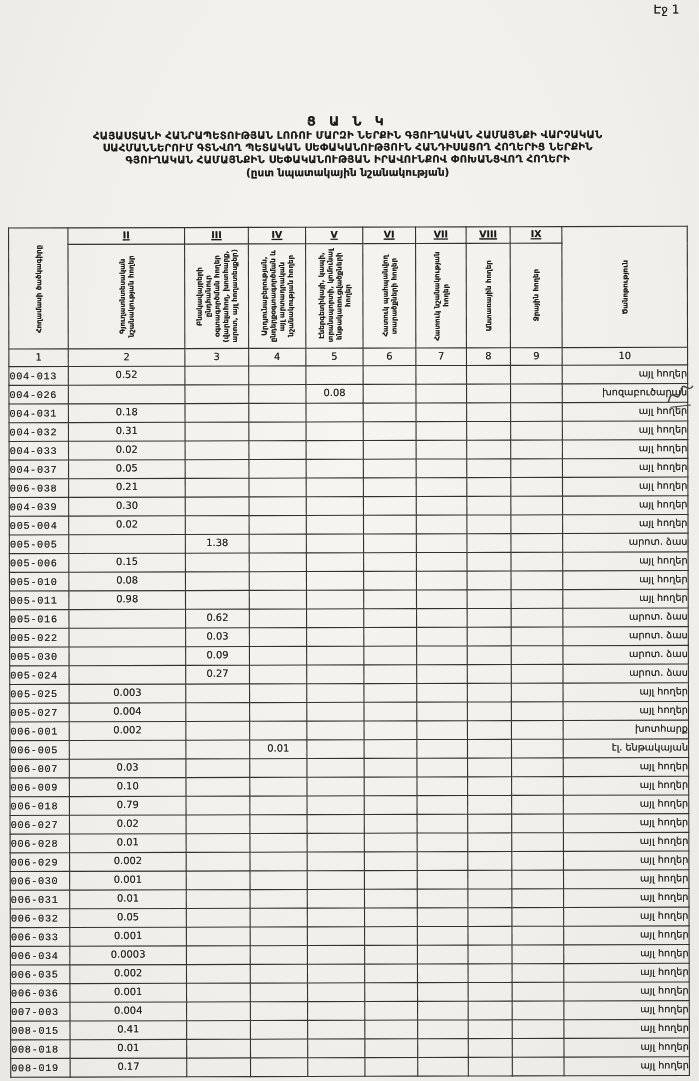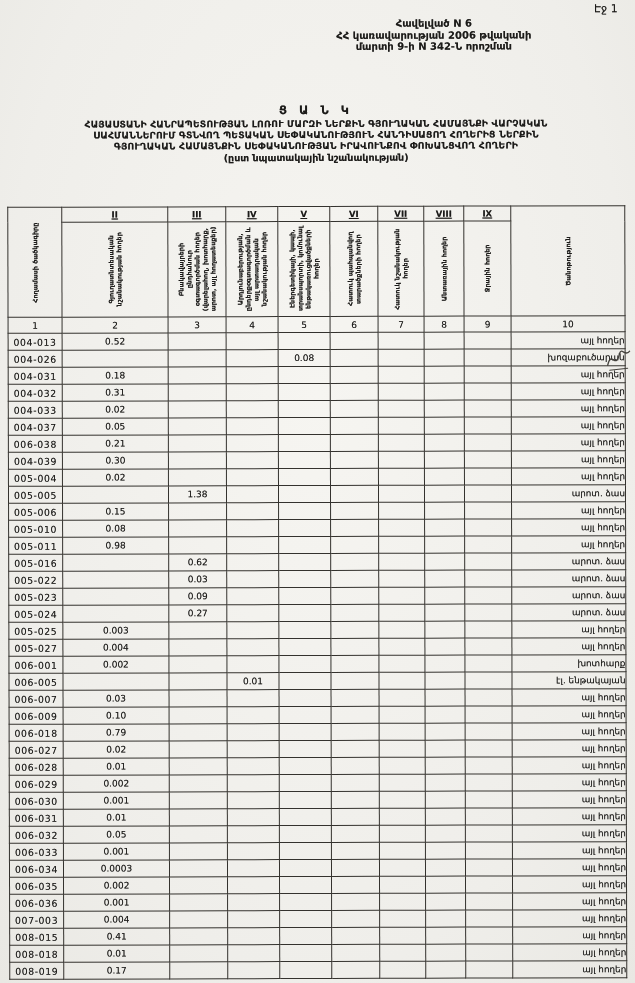--- a/index.html
+++ b/index.html
@@ -62,46 +62,41 @@
     max-height: 90px;
     margin: 2px auto;
     text-align: center;
   }
   .vh.tall { max-height: 104px; }
   .num-cell {
     height: 15px; font-size: 9px; text-align: center; vertical-align: middle;
   }
   .data-row { height: 17px; }
   .code-cell {
-    font-size: 9.3px; text-align: center; padding-left: 3px;
-    letter-spacing: 0.6px; vertical-align: middle; white-space: nowrap;
+    font-size: 9.3px; text-align: left; padding-left: 3px;
+    letter-spacing: 0.6px; vertical-align: middle; white-space: nowrap; font-family: Liberation Mono, monospace;
   }
   .val-cell { font-size: 9px; text-align: center; vertical-align: middle; }
   .note-cell {
     font-size: 8.8px; text-align: right; padding-left: 5px;
     vertical-align: middle; white-space: nowrap;
   }
   .handwritten {
     position: absolute; top: 344px; left: 606px;
     width: 26px; height: 32px;
   }
   .handwritten svg { width: 100%; height: 100%; }
 </style>
 </head>
 <body>
 
 <div class="sheet">
 
   <div class="page-label">Էջ 1</div>
 
-  <div class="doc-header">
-    <div>Հավելված N 6</div>
-    <div>ՀՀ կառավարության 2006 թվականի</div>
-    <div>մարտի 9-ի N 342-Ն որոշման</div>
-  </div>
 
   <div class="title-block">
     <div class="title-caption">Ց Ա Ն Կ</div>
     <div class="title-line">ՀԱՅԱՍՏԱՆԻ ՀԱՆՐԱՊԵՏՈՒԹՅԱՆ ԼՈՌՈՒ ՄԱՐԶԻ ՆԵՐՔԻՆ ԳՅՈՒՂԱԿԱՆ ՀԱՄԱՅՆՔԻ ՎԱՐՉԱԿԱՆ</div>
     <div class="title-line">ՍԱՀՄԱՆՆԵՐՈՒՄ ԳՏՆՎՈՂ ՊԵՏԱԿԱՆ ՍԵՓԱԿԱՆՈՒԹՅՈՒՆ ՀԱՆԴԻՍԱՑՈՂ ՀՈՂԵՐԻՑ ՆԵՐՔԻՆ</div>
     <div class="title-line">ԳՅՈՒՂԱԿԱՆ ՀԱՄԱՅՆՔԻՆ ՍԵՓԱԿԱՆՈՒԹՅԱՆ ԻՐԱՎՈՒՆՔՈՎ ՓՈԽԱՆՑՎՈՂ ՀՈՂԵՐԻ</div>
     <div class="title-subnote">(ըստ նպատակային նշանակության)</div>
   </div>
 
   <table class="land-table">
@@ -348,21 +343,21 @@
           <td class="val-cell">0.03</td>
           <td class="val-cell"></td>
           <td class="val-cell"></td>
           <td class="val-cell"></td>
           <td class="val-cell"></td>
           <td class="val-cell"></td>
           <td class="val-cell"></td>
           <td class="note-cell">արոտ. ձաս</td>
         </tr>
         <tr class="data-row">
-          <td class="code-cell">005-023</td>
+          <td class="code-cell">005-030</td>
           <td class="val-cell"></td>
           <td class="val-cell">0.09</td>
           <td class="val-cell"></td>
           <td class="val-cell"></td>
           <td class="val-cell"></td>
           <td class="val-cell"></td>
           <td class="val-cell"></td>
           <td class="val-cell"></td>
           <td class="note-cell">արոտ. ձաս</td>
         </tr>

